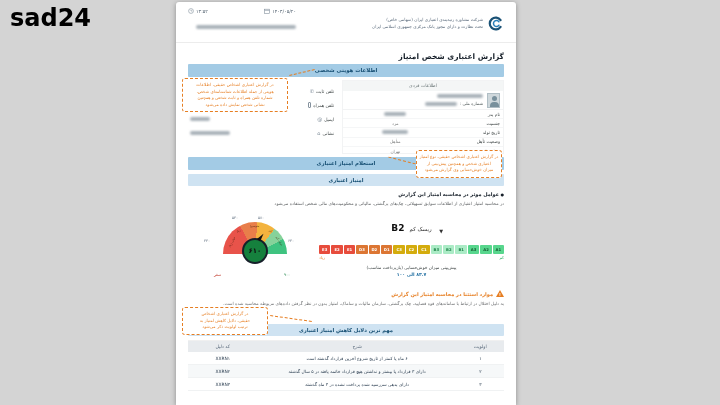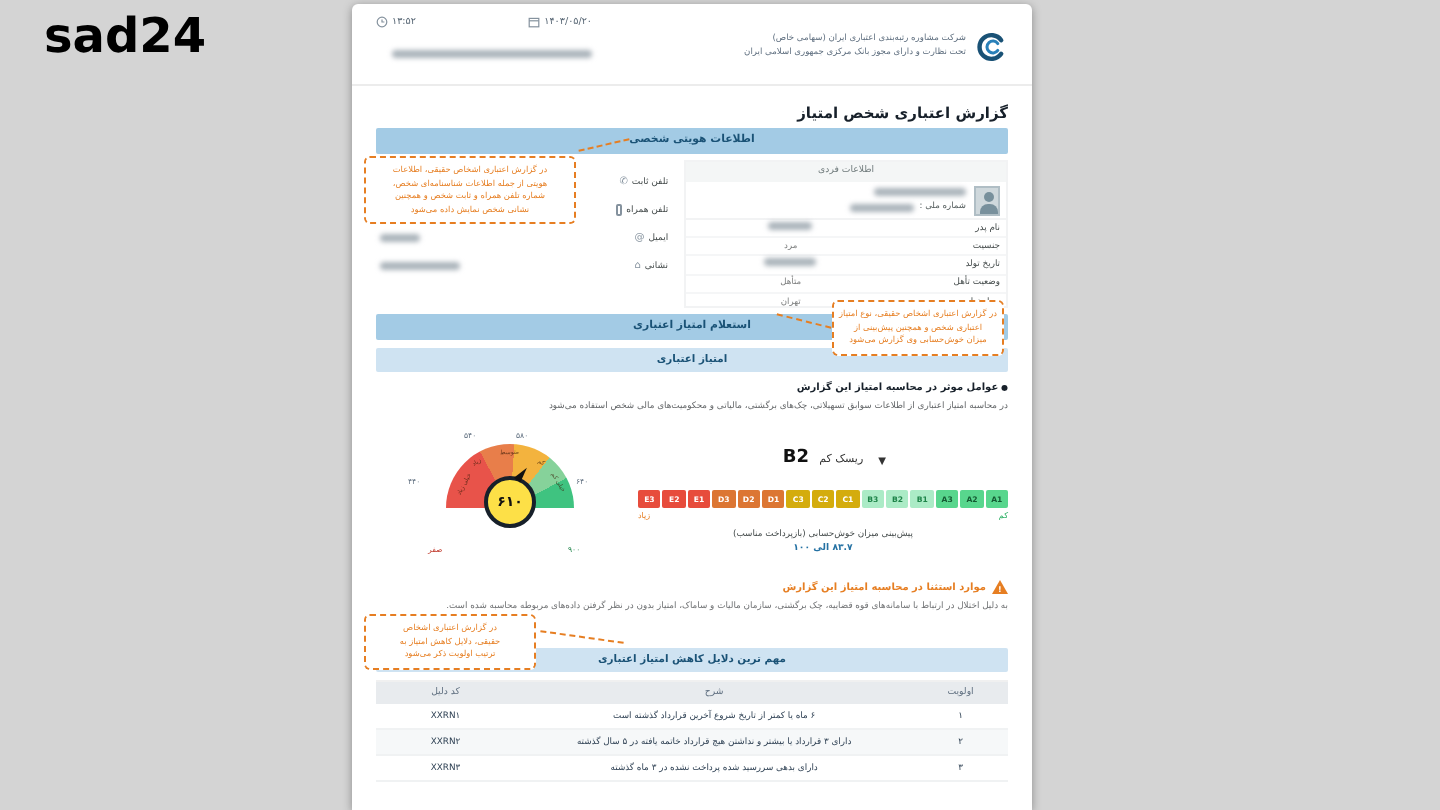--- a/index.html
+++ b/index.html
@@ -1,19 +1,19 @@
 <!DOCTYPE html>
 <html lang="fa"><head>
 <meta charset="utf-8">
 <style>
   * { margin:0; padding:0; box-sizing:border-box; }
   html,body { width:720px; height:405px; overflow:hidden; }
   body { background:#d4d4d4; font-family:"DejaVu Sans", sans-serif; position:relative; }
 
-  .brand { position:absolute; top:4px; left:10px; font-size:24px; font-weight:bold; color:#000;margin-left:12px; }
+  .brand { position:absolute; top:4px; left:10px; font-size:24px; font-weight:bold; color:#000; }
 
   .sheet { position:absolute; left:176px; top:2px; width:340px; height:403px;
            background:#fff; border-radius:3px 3px 0 0; box-shadow:0 1px 5px rgba(0,0,0,.35); }
 
   
   .hdr { position:absolute; top:6px; left:12px; right:12px; height:30px;
          display:flex; justify-content:space-between; direction:rtl; }
   .company { display:flex; align-items:center; gap:4px; }
   .company-txt { text-align:right; color:#5d6d7e; font-size:4.3px; line-height:1.7; }
   .logo { width:17px; height:17px; }
@@ -98,21 +98,21 @@
            border-radius:64px 64px 0 0;
            background:conic-gradient(from 270deg at 50% 100%,
              #e8534a 0deg 62deg, #e87e4a 62deg 94deg, #f3b33e 94deg 128deg,
              #86d29a 128deg 152deg, #3fc380 152deg 180deg, transparent 180deg 360deg); }
   .seg-lbl { position:absolute; font-size:3px; color:rgba(60,30,10,.75); white-space:nowrap; }
   .seg0 { left:3px;  top:18px; transform:rotate(-62deg); }
   .seg1 { left:13px; top:7px;  transform:rotate(-32deg); }
   .seg2 { left:27px; top:2px;  transform:rotate(-2deg); }
   .seg3 { right:15px; top:7px; transform:rotate(28deg); }
   .seg4 { right:2px;  top:17px; transform:rotate(58deg); }
-  .g-center { position:absolute; left:54px; top:24px; width:26px; height:26px; background:#fde047;
+  .g-center { position:absolute; left:54px; top:24px; width:26px; height:26px; background:#15803d;
               border:2px solid #17202a; border-radius:50%; display:flex; align-items:center; justify-content:center;
               font-size:7px; font-weight:bold; color:#111; z-index:3; }
   .needle { position:absolute; top:-7px; left:15px; width:0; height:0;
             border-left:2px solid transparent; border-right:2px solid transparent;
             border-bottom:8px solid #111; transform:rotate(38deg); }
   .tick { position:absolute; font-size:3.8px; color:#5d6d7e; }
   .tick-0   { left:26px; top:58px; color:#c0392b; }
   .tick-440 { left:16px; top:24px; }
   .tick-540 { left:44px; top:1px; }
   .tick-580 { left:70px; top:1px; }

